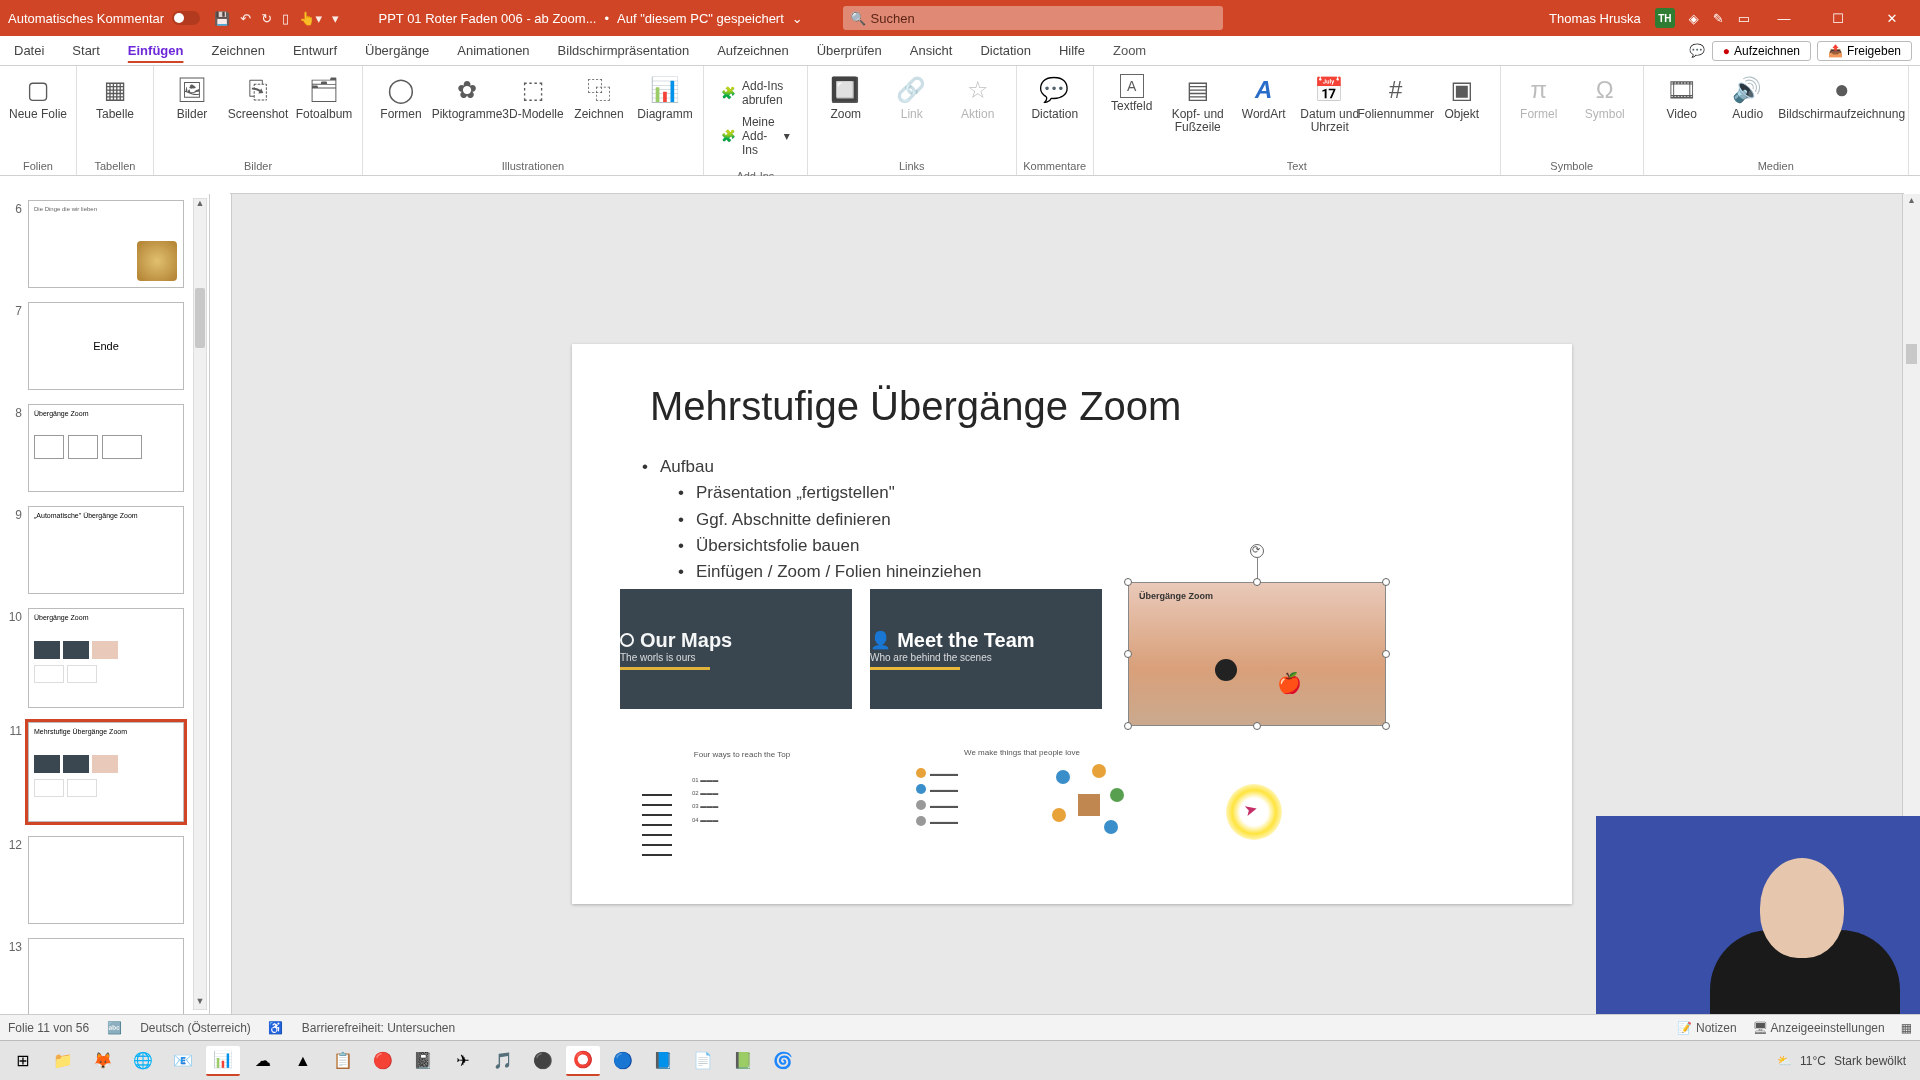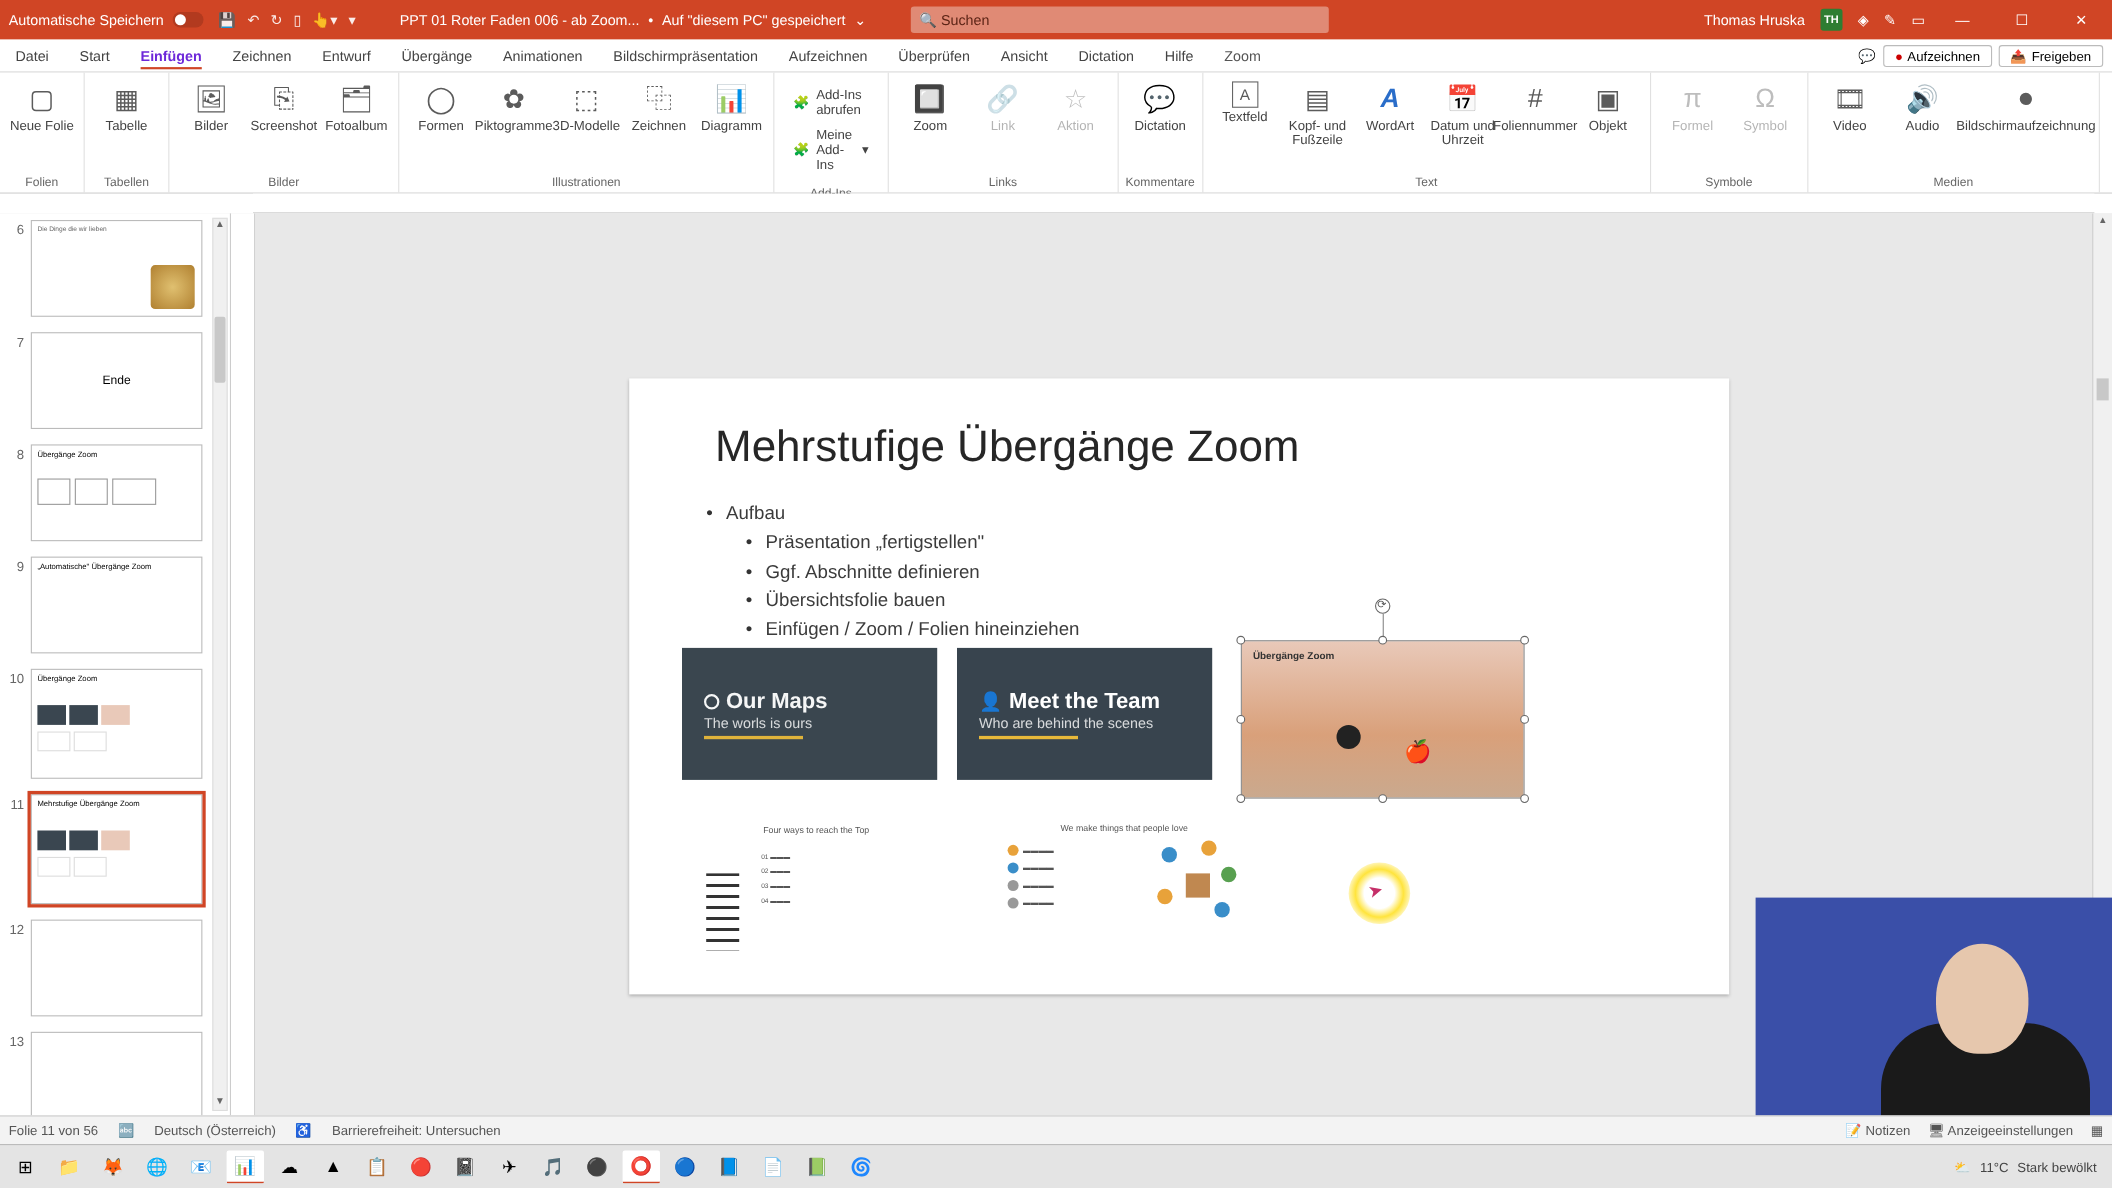--- a/index.html
+++ b/index.html
@@ -58,22 +58,22 @@
 
 .vruler { width:22px; background:#fff; border-right:1px solid #ccc; position:relative; font-size:9px; color:#666; }
 
 .canvas { flex:1; position:relative; background:#e8e8e8; overflow:hidden; }
 .slide { position:absolute; left:340px; top:150px; width:1000px; height:560px; background:#fff; box-shadow:0 1px 3px rgba(0,0,0,.25); }
 .slide .title { position:absolute; left:78px; top:40px; font-size:40px; font-weight:400; color:#262626; }
 .slide .bullets { position:absolute; left:70px; top:110px; font-size:17px; color:#3b3b3b; line-height:1.55; }
 .slide .bullets ul { list-style:none; }
 .slide .bullets ul li::before { content:"•"; margin-right:12px; color:#333; }
 .slide .bullets ul ul { margin-left:36px; }
-.slide .card { position:absolute; background:#3c4a54; color:#fff; display:flex; flex-direction:column; justify-content:center; padding-left:20px; font-size:17px; }
-.slide .card .sub { font-size:13px; opacity:.8; }
+.slide .card { position:absolute; background:#3c4a54; color:#fff; display:flex; flex-direction:column; justify-content:center; font-size:17px; }
+.slide .card .sub { font-size:10px; opacity:.8; }
 .slide .card.maps { left:48px; top:245px; width:232px; height:120px; background:linear-gradient(#3a4650,#3a4650); }
 .slide .card.maps::before { content:""; position:absolute; inset:0; background:#3e4a52; opacity:.05; }
 .slide .card.maps .hdr { font-weight:600; font-size:20px; }
 .slide .card.maps .bar { width:90px; height:3px; background:#e8b93a; margin-top:4px; }
 .slide .card.team { left:298px; top:245px; width:232px; height:120px; background:#38444e; }
 .slide .card.team .hdr { font-weight:600; font-size:20px; }
 .slide .card.team .bar { width:90px; height:3px; background:#e8b93a; margin-top:4px; }
 
 .slide .selbox { position:absolute; left:556px; top:238px; width:258px; height:144px; border:1px solid #888; background:linear-gradient(180deg,#e9c9b9 0%, #d9a07a 60%, #caa98e 100%); }
 .slide .selbox .t { position:absolute; left:10px; top:8px; font-size:9px; color:#333; font-weight:600; }
@@ -111,21 +111,21 @@
 
 .status { bottom:40px; }
 .main { bottom:66px; }
 .webcam { bottom:40px; }
 </style>
 </head>
 <body>
 
 <div class="titlebar">
   <div class="autosave">
-    <span>Automatische Speichern</span>
+    <span>Automatisches Kommentar</span>
     <span class="toggle"></span>
   </div>
   <div class="qat">
     <span>💾</span>
     <span>↶</span>
     <span>↻</span>
     <span>▯</span>
     <span>👆▾</span>
     <span>▾</span>
   </div>

